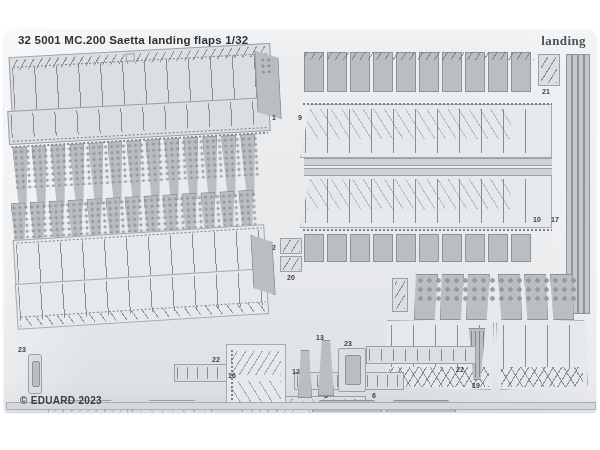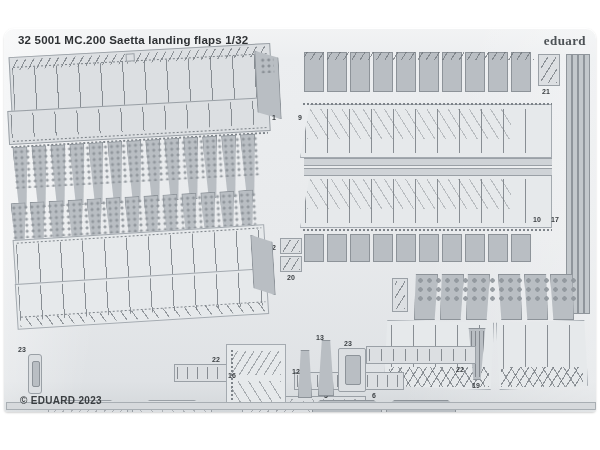--- a/index.html
+++ b/index.html
@@ -70,21 +70,21 @@
   .sprue{position:absolute;background:#d6d9dc;border:1px solid #a8aeb3;}
 </style>
 </head>
 <body>
 
 <div id="stage">
 
   <div id="fret">
 
     <div class="hdr">32 5001  MC.200 Saetta landing flaps  1/32</div>
-    <div class="logo">eduard</div>
+    <div class="logo">landing</div>
 
     <div class="part pe-l" style="left:6px;top:22px;width:262px;height:62px;transform:rotate(-3.1deg);">
       <div class="grid-v" style="left:2px;top:10px;right:2px;bottom:2px;"></div>
       <div class="hatch" style="left:2px;top:2px;right:2px;height:10px;"></div>
       <div class="dots" style="left:2px;top:8px;right:2px;height:2px;"></div>
       <div class="part pe-l" style="left:116px;top:2px;width:9px;height:8px;"></div>
     </div>
 
     <div class="part pe-l" style="left:4px;top:76px;width:262px;height:34px;transform:rotate(-3.1deg);">
       <div class="grid-v" style="left:2px;top:2px;right:2px;bottom:6px;"></div>

